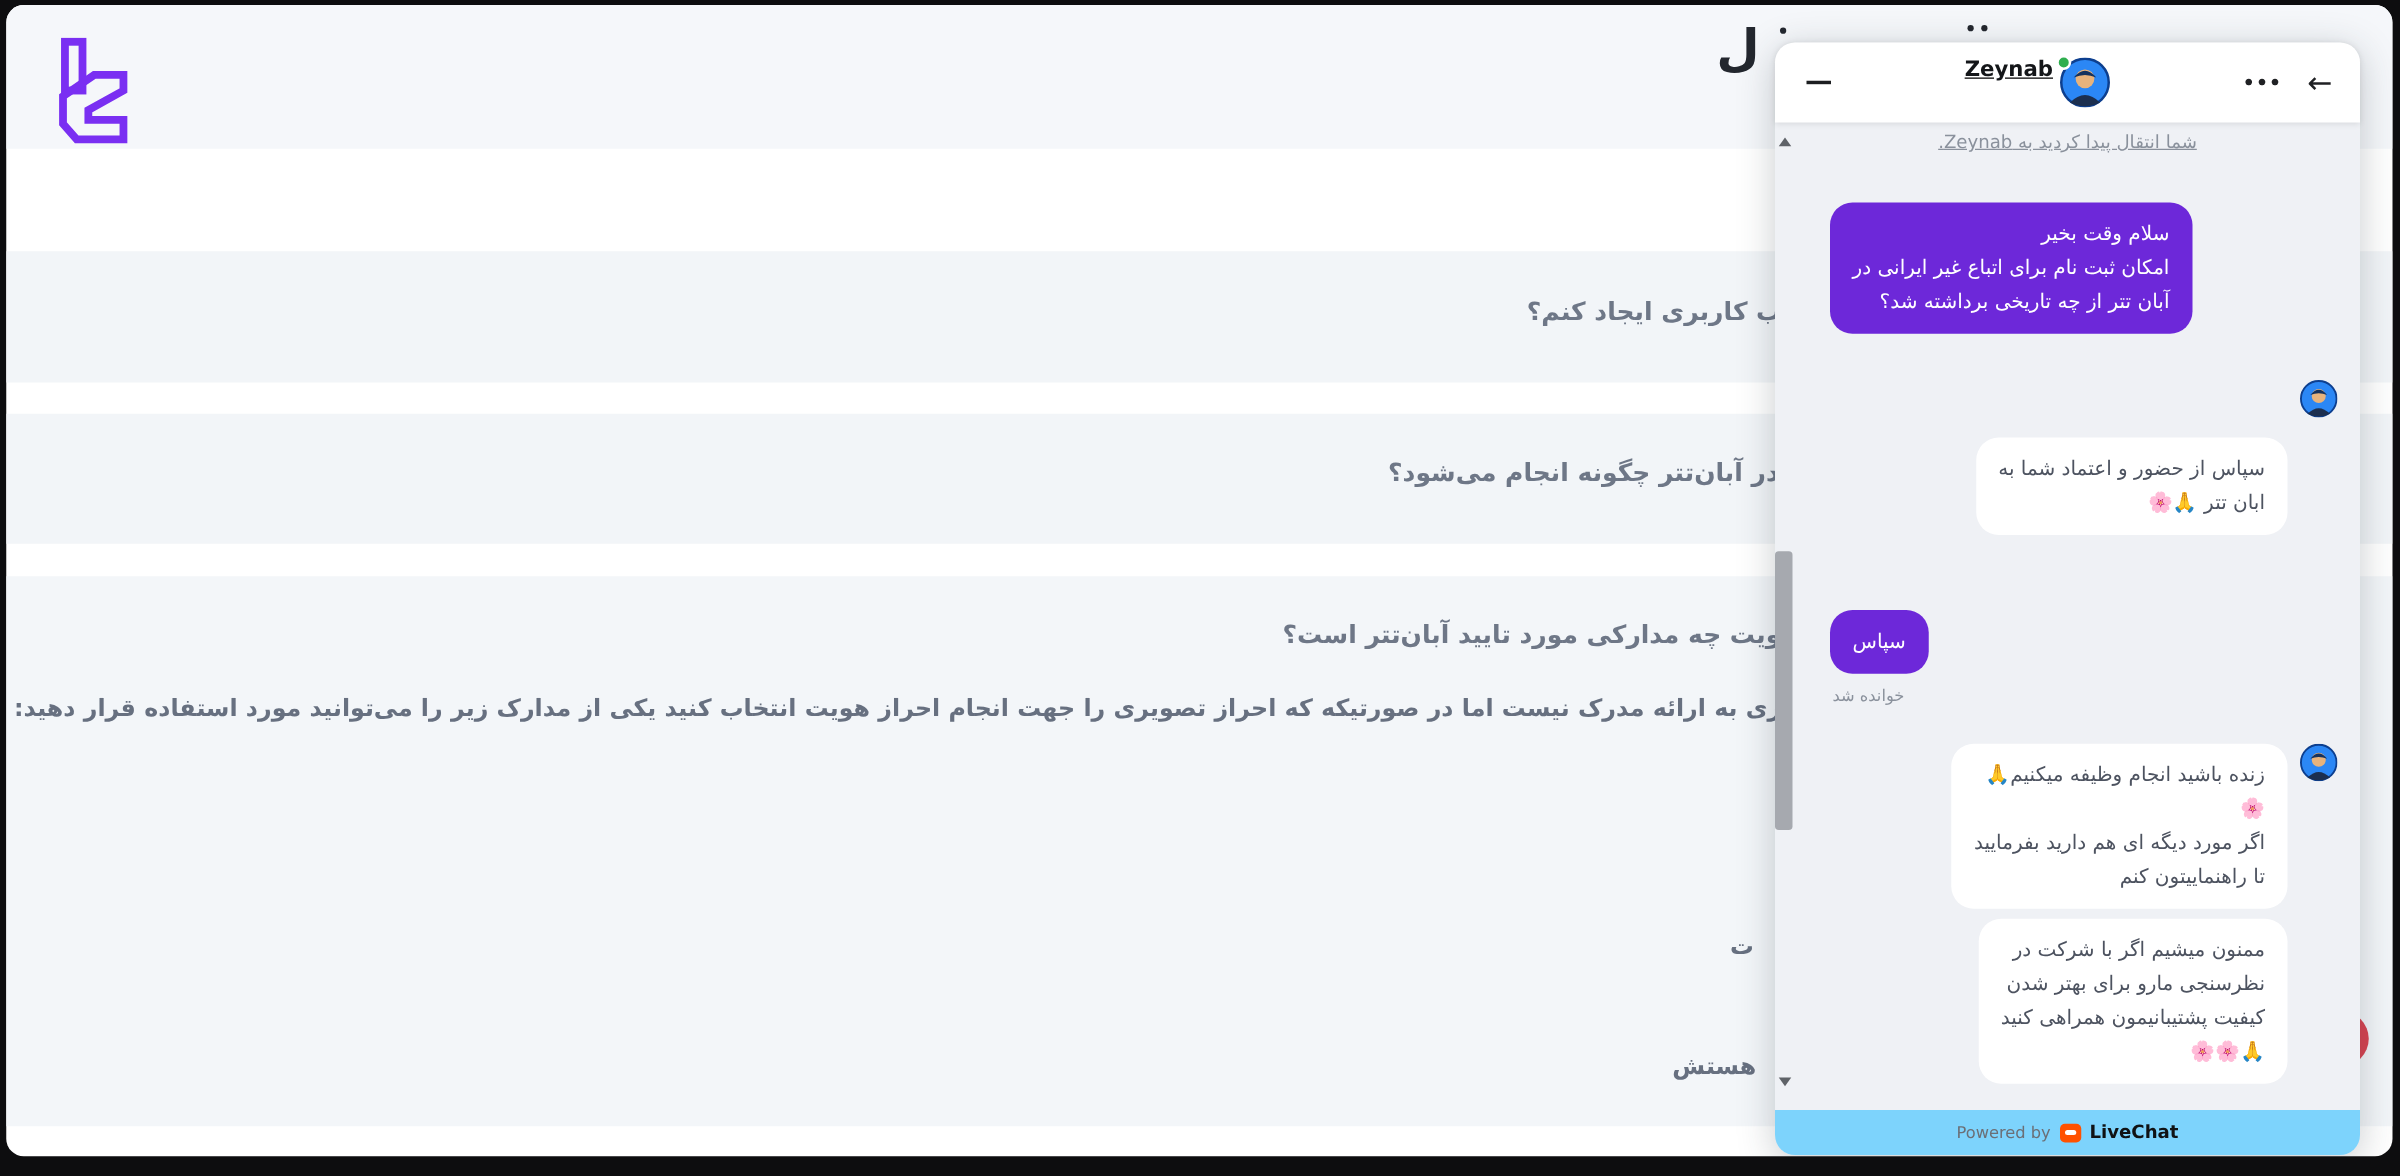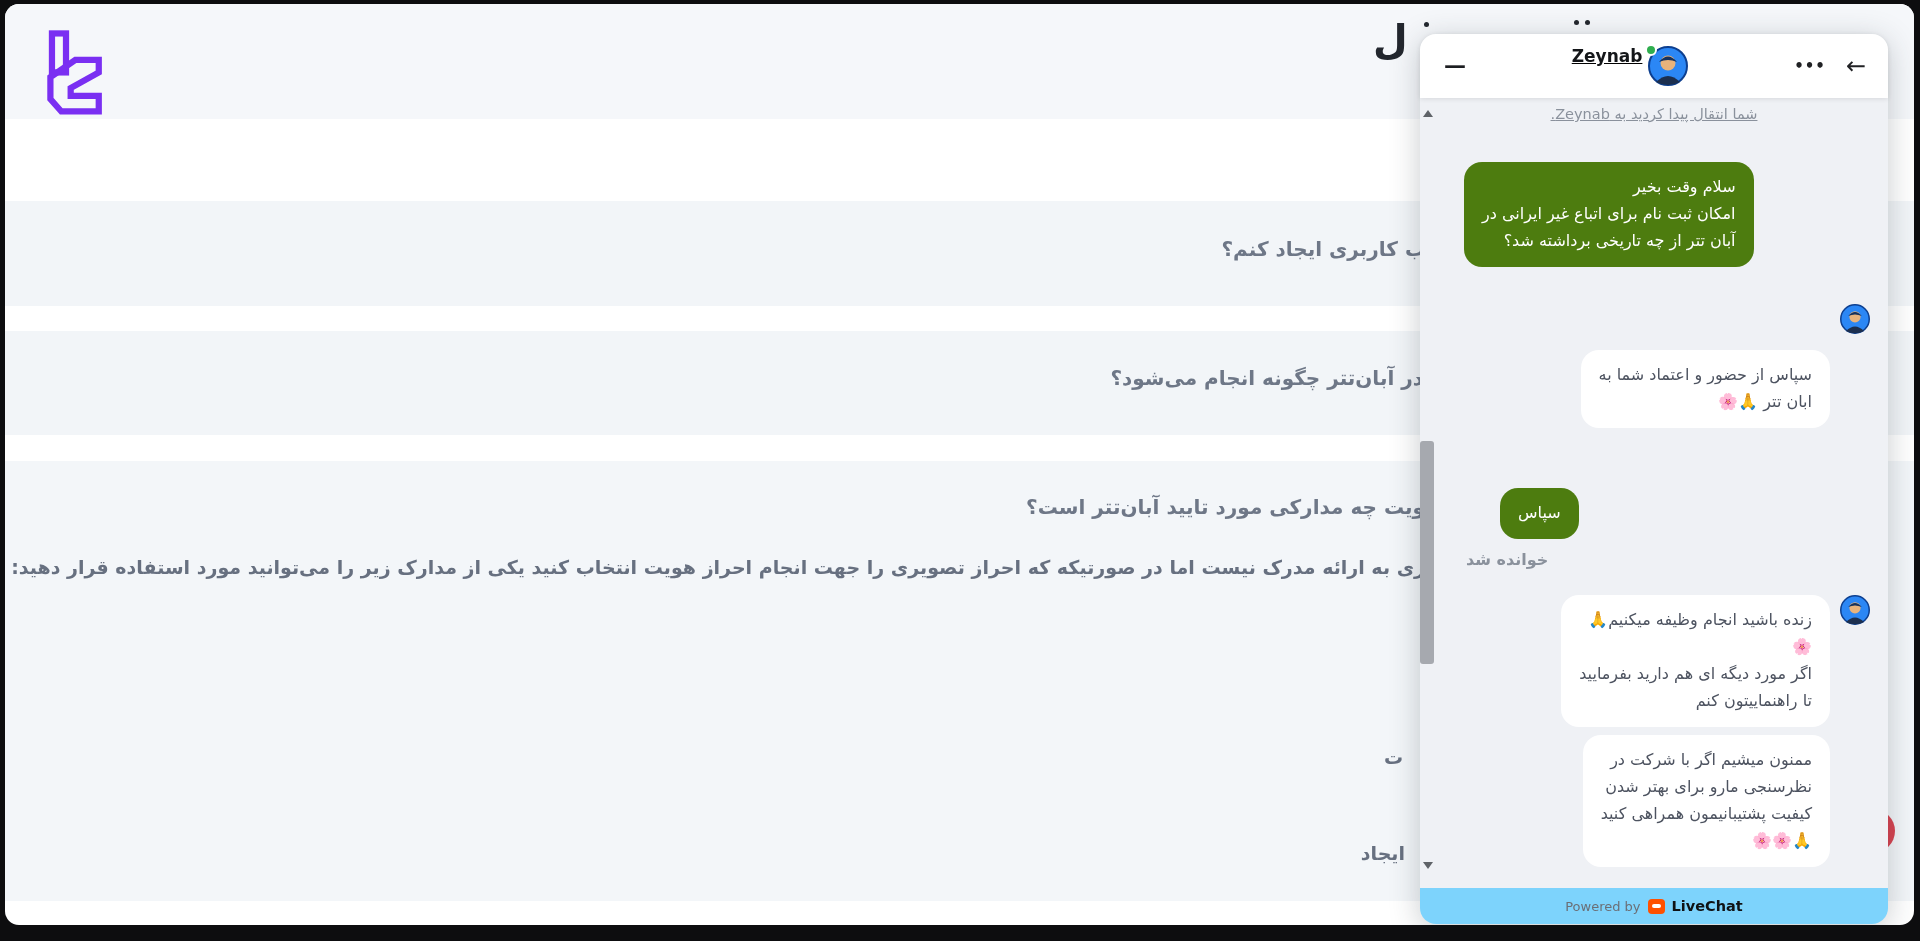--- a/index.html
+++ b/index.html
@@ -64,25 +64,25 @@
     position:absolute;left:0;top:64px;width:100%;height:790px;overflow:hidden;
   }
   .sys-msg{
     position:absolute;top:8px;left:0;width:100%;text-align:center;
     color:#8a919c;font-size:14.5px;direction:rtl;text-decoration:underline;
   }
   .bubble{
     position:absolute;border-radius:18px;padding:12px 18px;
     font-size:16px;line-height:1.68;text-align:right;direction:rtl;white-space:nowrap;
   }
-  .visitor{background:#4d7c0f;color:#ffffff;left:44px;}
+  .visitor{background:#6d28d9;color:#ffffff;left:44px;}
   .agent{background:#ffffff;color:#4d5360;right:58px;}
   .msg-avatar{position:absolute;right:18px;width:30px;height:30px;}
   .read-receipt{
-    position:absolute;left:46px;top:452px;color:#8a919c;font-size:16px;direction:rtl;font-weight:bold;
+    position:absolute;left:46px;top:452px;color:#8a919c;font-size:13px;direction:rtl;
   }
 
   
   .sb-thumb{
     position:absolute;left:0;top:343px;width:14px;height:223px;background:#a6a9af;
     border-radius:3px;cursor:pointer;
   }
   .sb-arrow{position:absolute;left:3px;width:0;height:0;border-left:5px solid transparent;border-right:5px solid transparent;cursor:pointer;}
   .sb-up{top:12px;border-bottom:7px solid #5f6368;}
   .sb-down{top:764px;border-top:7px solid #5f6368;}
@@ -119,21 +119,21 @@
   <div class="pg-title-frag">ل</div>
   <div class="title-dot" style="left:1419px;top:18px;"></div>
   <div class="title-dot" style="left:1569px;top:16px;"></div>
   <div class="title-dot" style="left:1580px;top:16px;"></div>
 
   <div class="pg-text" style="width:1420px;top:233px;">ب کاربری ایجاد کنم؟</div>
   <div class="pg-text" style="width:1418px;top:362px;">در آبان‌تتر چگونه انجام می‌شود؟</div>
   <div class="pg-text" style="width:1420px;top:491px;">ویت چه مدارکی مورد تایید آبان‌تتر است؟</div>
   <div class="pg-text" style="width:1420px;top:552px;font-size:19px;color:#677080;">ری به ارائه مدرک نیست اما در صورتیکه که احراز تصویری را جهت انجام احراز هویت انتخاب کنید یکی از مدارک زیر را می‌توانید مورد استفاده قرار دهید:</div>
   <div class="pg-text" style="width:1398px;top:742px;font-size:19px;color:#677080;">ت</div>
-  <div class="pg-text" style="width:1400px;top:838px;font-size:19px;color:#677080;">ایجاد</div>
+  <div class="pg-text" style="width:1400px;top:838px;font-size:19px;color:#677080;">هستش</div>
 
   <div class="red-fab"></div>
 
   <div class="widget">
 
     <div class="w-header">
       <div class="w-min">—</div>
       <div class="w-center">
         <span class="w-name">Zeynab</span>
         <span class="w-avatar">
@@ -164,21 +164,21 @@
         <circle cx="20" cy="17" r="7.5" fill="#e8b37c"></circle>
         <path d="M11 16 Q20 5 29 16 Q20 12 11 16 Z" fill="#15325e"></path>
         <path d="M8 36 Q20 24 32 36 Q26 39 20 39 Q14 39 8 36 Z" fill="#1c2f4f"></path>
       </svg>
       <div class="bubble agent" style="top:224px;margin-top:28px;">
         <div>سپاس از حضور و اعتماد شما به</div>
         <div>ابان تتر 🙏🌸</div>
       </div>
 
 
-      <div class="bubble visitor" style="top:390px;margin-left:36px;">
+      <div class="bubble visitor" style="top:390px;">
         <div>سپاس</div>
       </div>
       <div class="read-receipt">خوانده شد</div>
 
       <svg class="msg-avatar" style="top:497px;" viewBox="0 0 40 40">
         <circle cx="20" cy="20" r="19" fill="#2b87f5" stroke="#0d3f8f" stroke-width="2"></circle>
         <circle cx="20" cy="17" r="7.5" fill="#e8b37c"></circle>
         <path d="M11 16 Q20 5 29 16 Q20 12 11 16 Z" fill="#15325e"></path>
         <path d="M8 36 Q20 24 32 36 Q26 39 20 39 Q14 39 8 36 Z" fill="#1c2f4f"></path>
       </svg>

